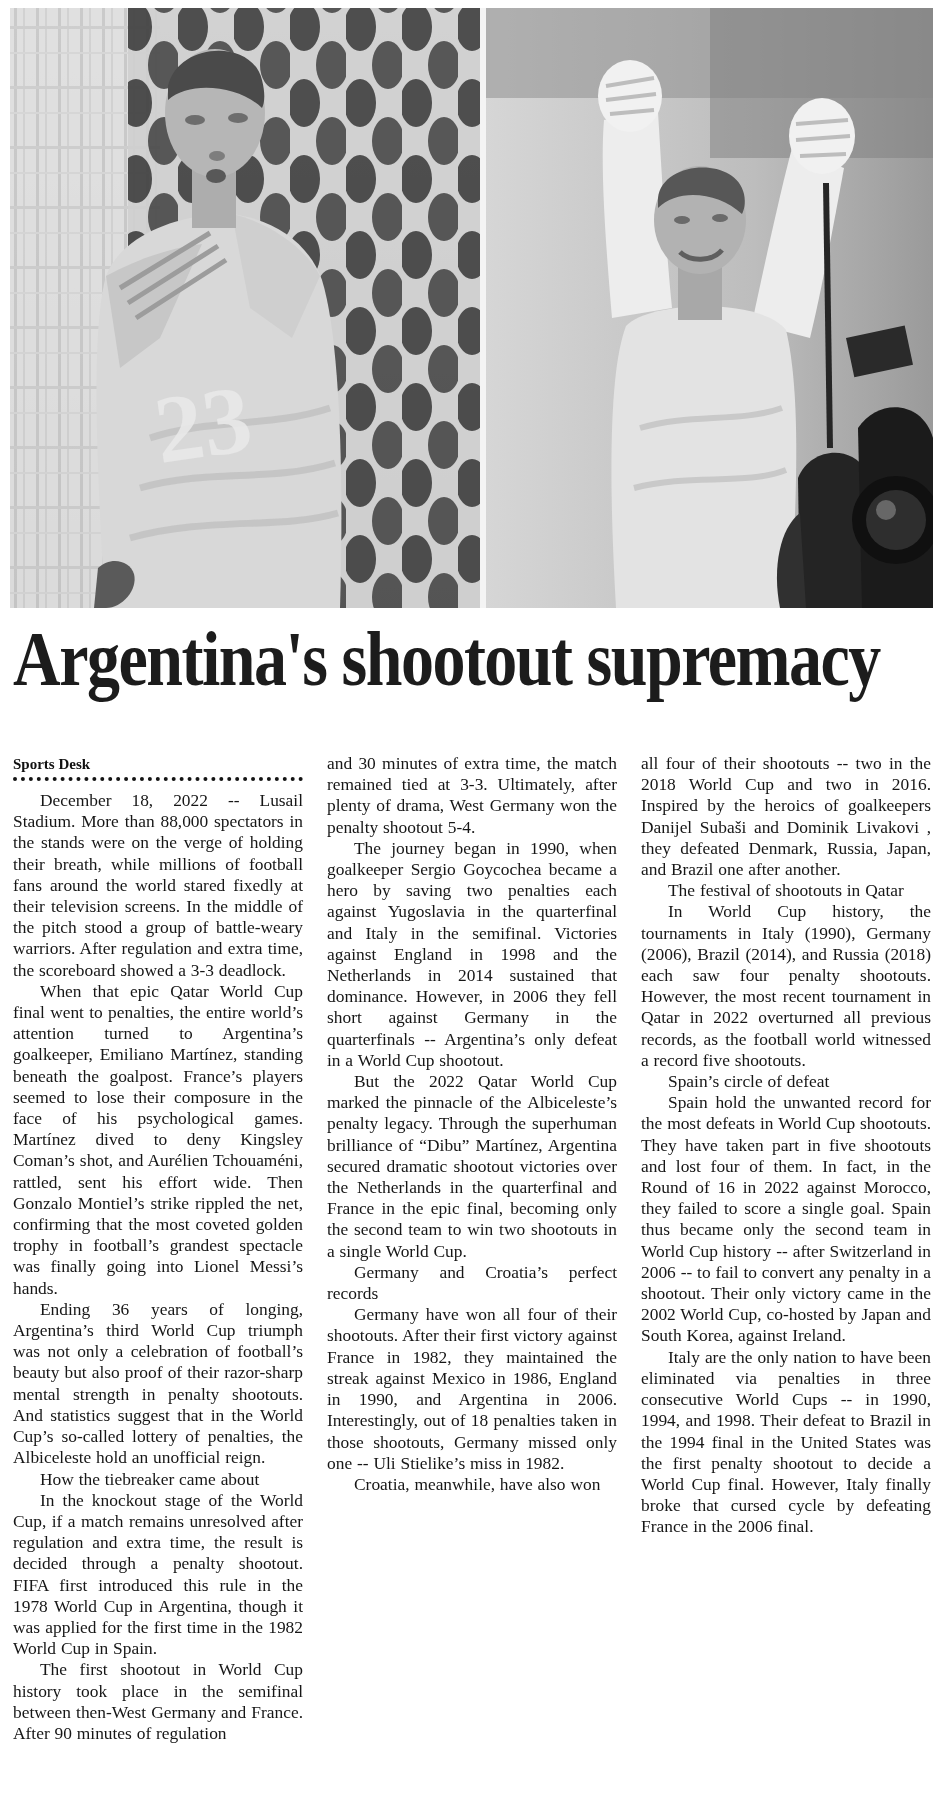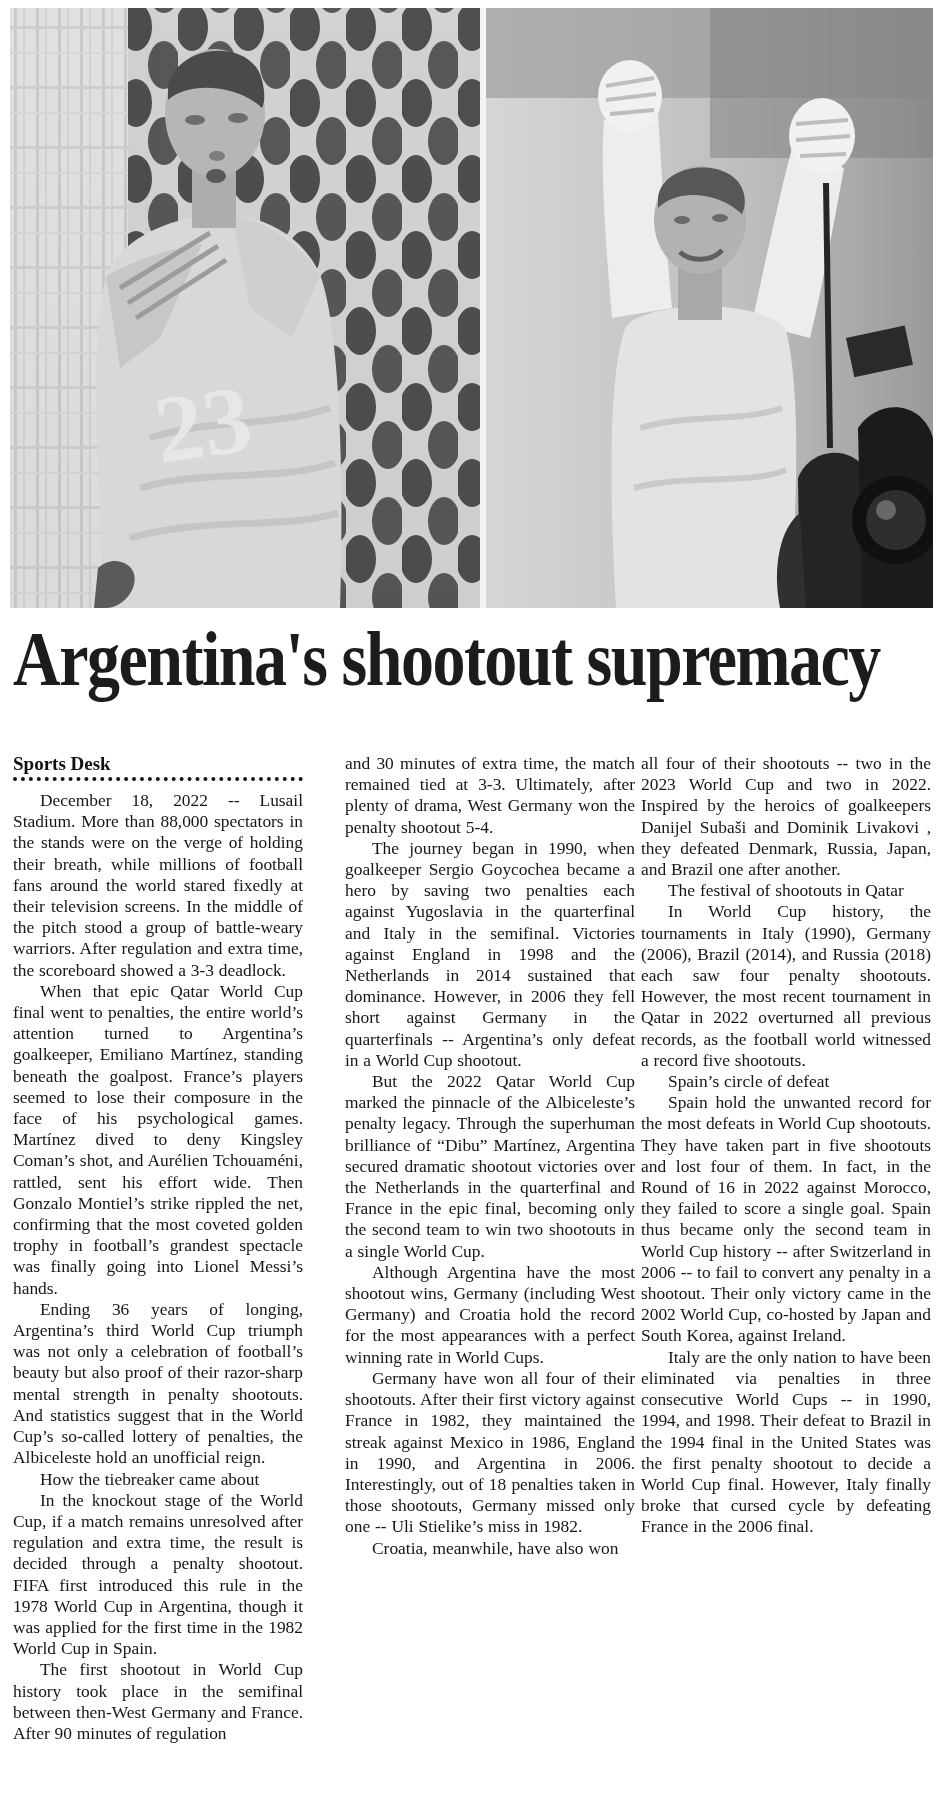--- a/index.html
+++ b/index.html
@@ -28,25 +28,25 @@
     transform-origin:0 0;
     color:#1c1c1c;
   }
   .col {
     position:absolute; top:753px;
     width:290px;
     font-size:17.4px; line-height:21.2px;
     text-align:justify;
   }
   .col-1 { left:13px; }
-  .col-2 { left:345px; }
+  .col-2 { left:327px; }
   .col-3 { left:641px; }
   .byline-wrap { margin-bottom:9px; }
   .byline {
-    font-weight:bold; font-size:19px; line-height:22px;
+    font-weight:bold; font-size:15px; line-height:22px;
     text-align:left; color:#111;
   }
   .dotted-rule {
     width:100%; height:0;
     border-bottom:4px dotted #141414;
     margin-top:2px;
   }
   p.para {
     margin:0; padding:0;
     text-indent:27px;
@@ -160,27 +160,27 @@
       <p class="para">Ending 36 years of longing, Argentina’s third World Cup triumph was not only a celebration of football’s beauty but also proof of their razor-sharp mental strength in penalty shootouts. And statistics suggest that in the World Cup’s so-called lottery of penalties, the Albiceleste hold an unofficial reign.</p>
       <p class="para">How the tiebreaker came about</p>
       <p class="para">In the knockout stage of the World Cup, if a match remains unresolved after regulation and extra time, the result is decided through a penalty shootout. FIFA first introduced this rule in the 1978 World Cup in Argentina, though it was applied for the first time in the 1982 World Cup in Spain.</p>
       <p class="para">The first shootout in World Cup history took place in the semifinal between then-West Germany and France. After 90 minutes of regulation</p>
     </div>
 
   <div class="col col-2">
       <p class="para cont">and 30 minutes of extra time, the match remained tied at 3-3. Ultimately, after plenty of drama, West Germany won the penalty shootout 5-4.</p>
       <p class="para">The journey began in 1990, when goalkeeper Sergio Goycochea became a hero by saving two penalties each against Yugoslavia in the quarterfinal and Italy in the semifinal. Victories against England in 1998 and the Netherlands in 2014 sustained that dominance. However, in 2006 they fell short against Germany in the quarterfinals -- Argentina’s only defeat in a World Cup shootout.</p>
       <p class="para">But the 2022 Qatar World Cup marked the pinnacle of the Albiceleste’s penalty legacy. Through the superhuman brilliance of “Dibu” Martínez, Argentina secured dramatic shootout victories over the Netherlands in the quarterfinal and France in the epic final, becoming only the second team to win two shootouts in a single World Cup.</p>
-      <p class="para">Although Argentina have the most shootout wins, Germany (including West Germany) and Croatia hold the record for the most appearances with a perfect winning rate in World Cups.</p>
+      <p class="para">Germany and Croatia’s perfect records</p>
       <p class="para">Germany have won all four of their shootouts. After their first victory against France in 1982, they maintained the streak against Mexico in 1986, England in 1990, and Argentina in 2006. Interestingly, out of 18 penalties taken in those shootouts, Germany missed only one -- Uli Stielike’s miss in 1982.</p>
       <p class="para">Croatia, meanwhile, have also won</p>
     </div>
 
   <div class="col col-3">
-      <p class="para cont">all four of their shootouts -- two in the 2023 World Cup and two in 2022. Inspired by the heroics of goalkeepers Danijel Subaši and Dominik Livakovi , they defeated Denmark, Russia, Japan, and Brazil one after another.</p>
+      <p class="para cont">all four of their shootouts -- two in the 2018 World Cup and two in 2016. Inspired by the heroics of goalkeepers Danijel Subaši and Dominik Livakovi , they defeated Denmark, Russia, Japan, and Brazil one after another.</p>
       <p class="para">The festival of shootouts in Qatar</p>
       <p class="para">In World Cup history, the tournaments in Italy (1990), Germany (2006), Brazil (2014), and Russia (2018) each saw four penalty shootouts. However, the most recent tournament in Qatar in 2022 overturned all previous records, as the football world witnessed a record five shootouts.</p>
       <p class="para">Spain’s circle of defeat</p>
       <p class="para">Spain hold the unwanted record for the most defeats in World Cup shootouts. They have taken part in five shootouts and lost four of them. In fact, in the Round of 16 in 2022 against Morocco, they failed to score a single goal. Spain thus became only the second team in World Cup history -- after Switzerland in 2006 -- to fail to convert any penalty in a shootout. Their only victory came in the 2002 World Cup, co-hosted by Japan and South Korea, against Ireland.</p>
       <p class="para">Italy are the only nation to have been eliminated via penalties in three consecutive World Cups -- in 1990, 1994, and 1998. Their defeat to Brazil in the 1994 final in the United States was the first penalty shootout to decide a World Cup final. However, Italy finally broke that cursed cycle by defeating France in the 2006 final.</p>
     </div>
 
 </div>
 
 </body></html>

